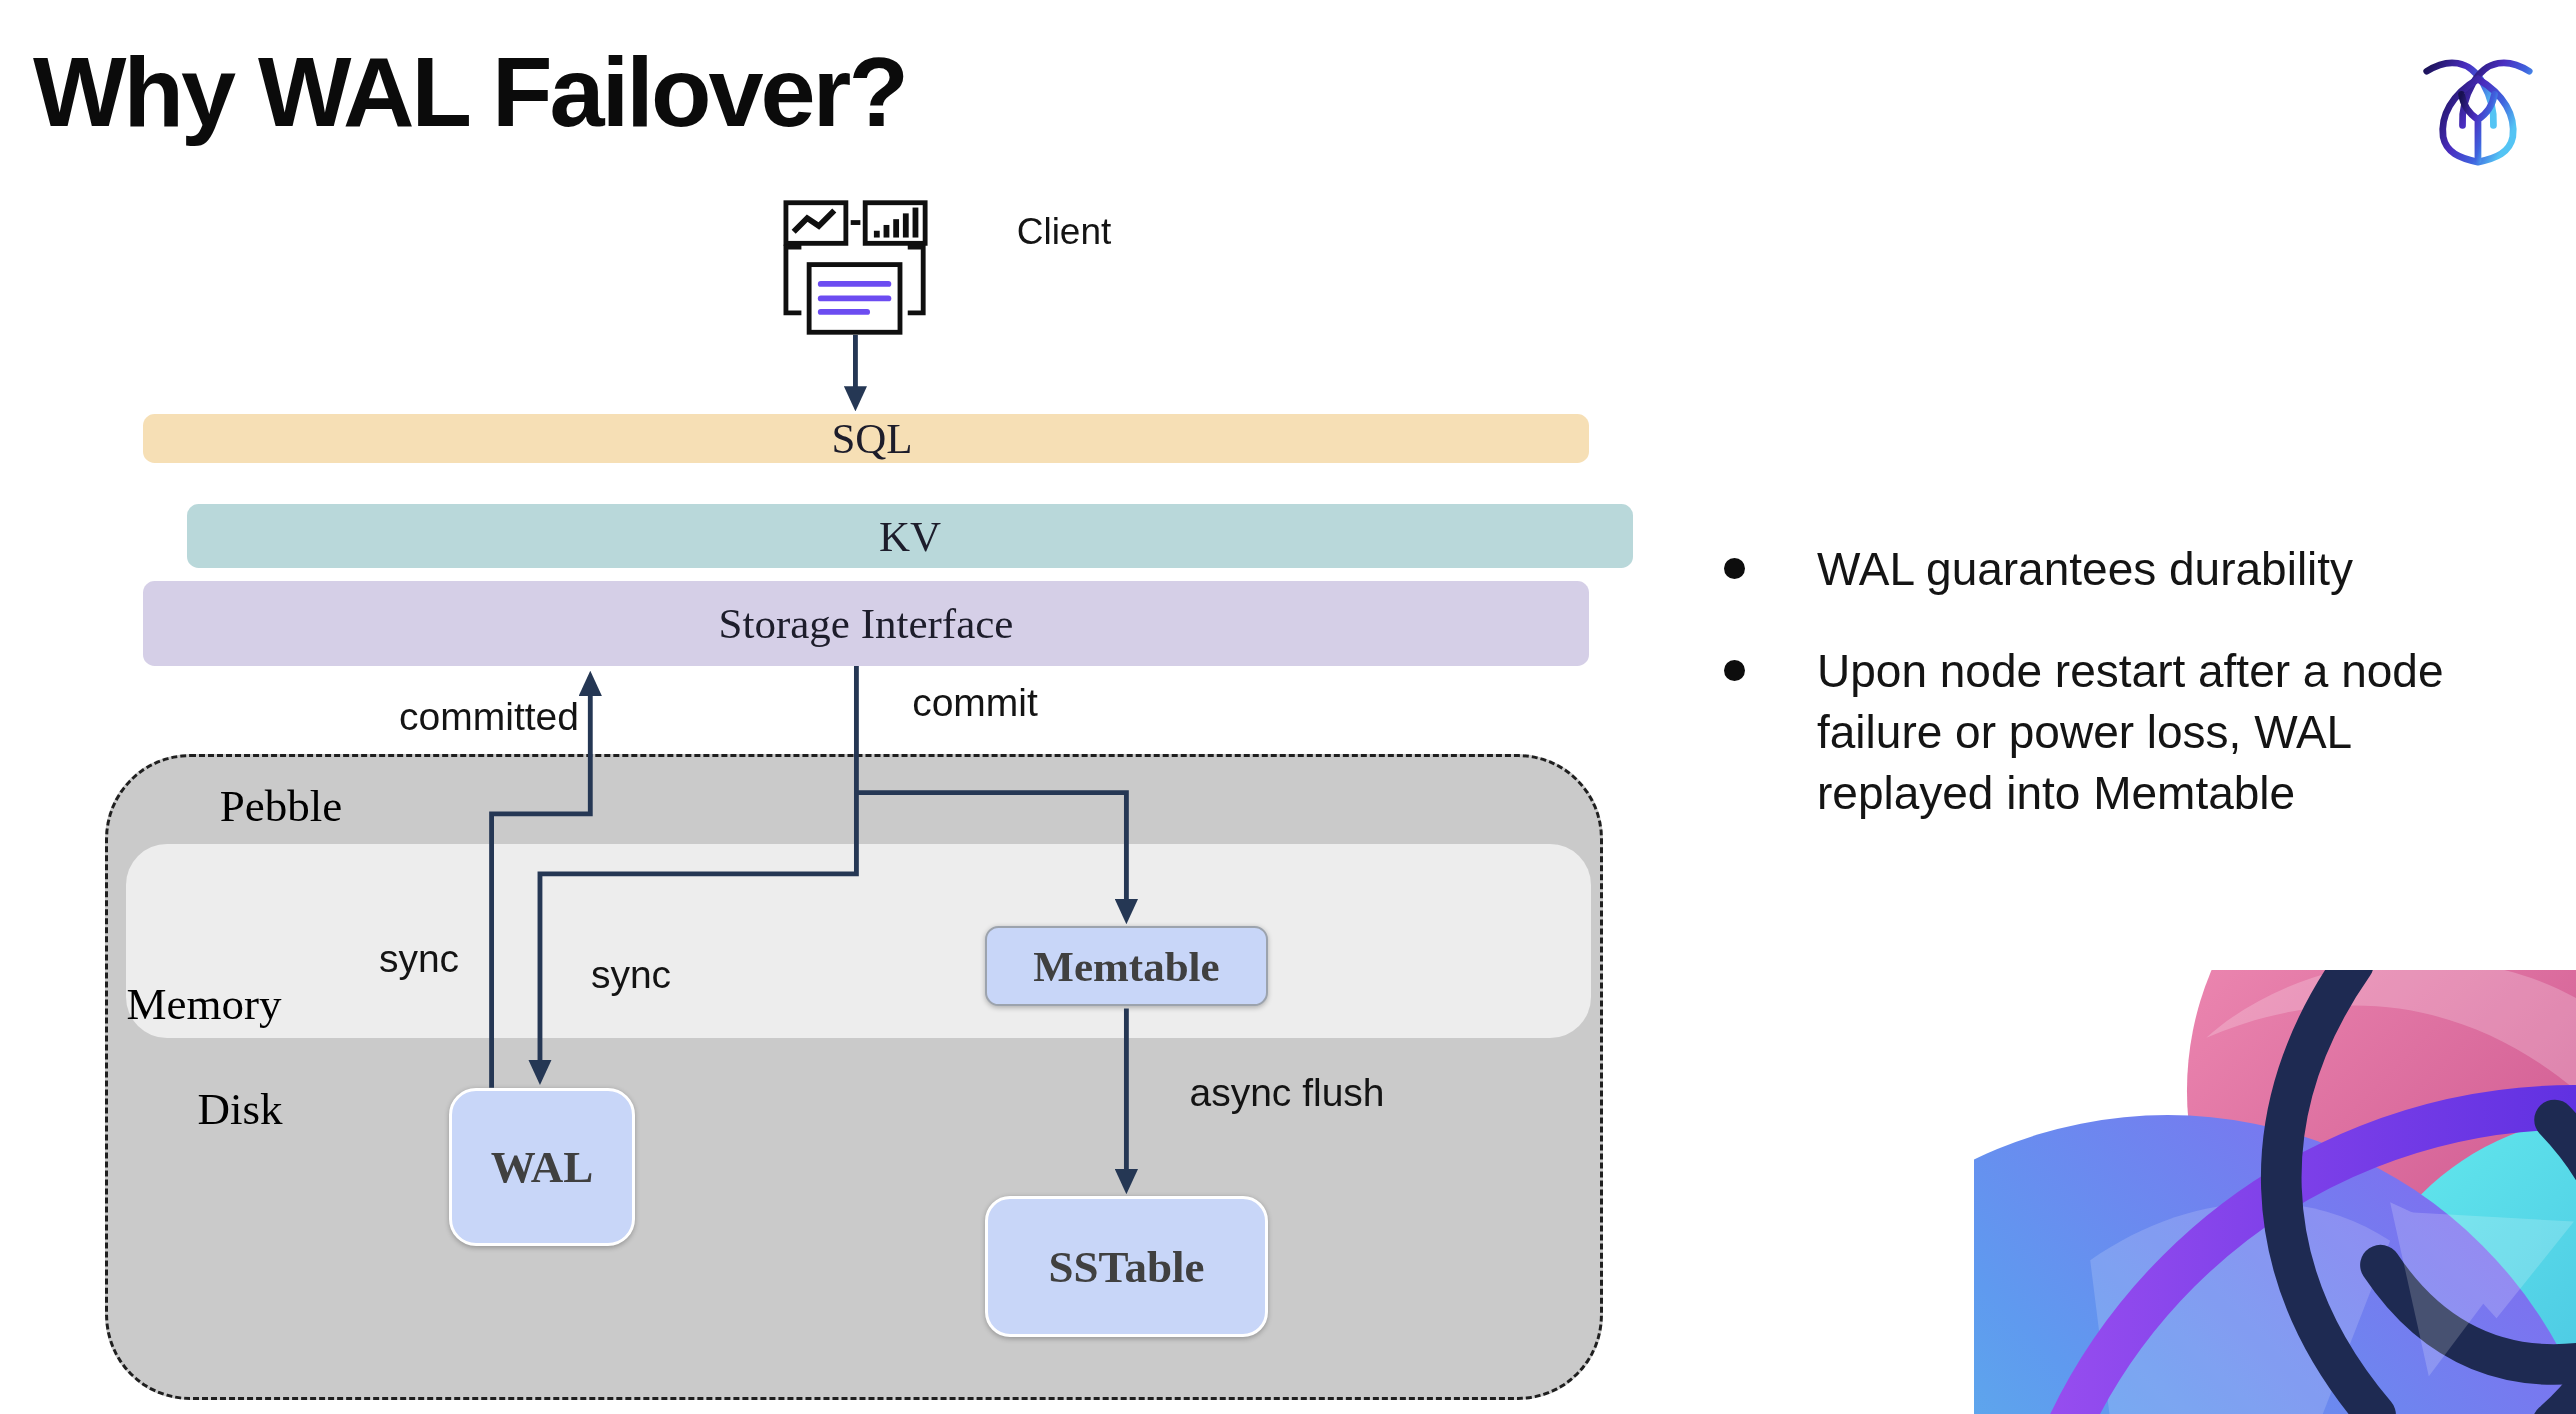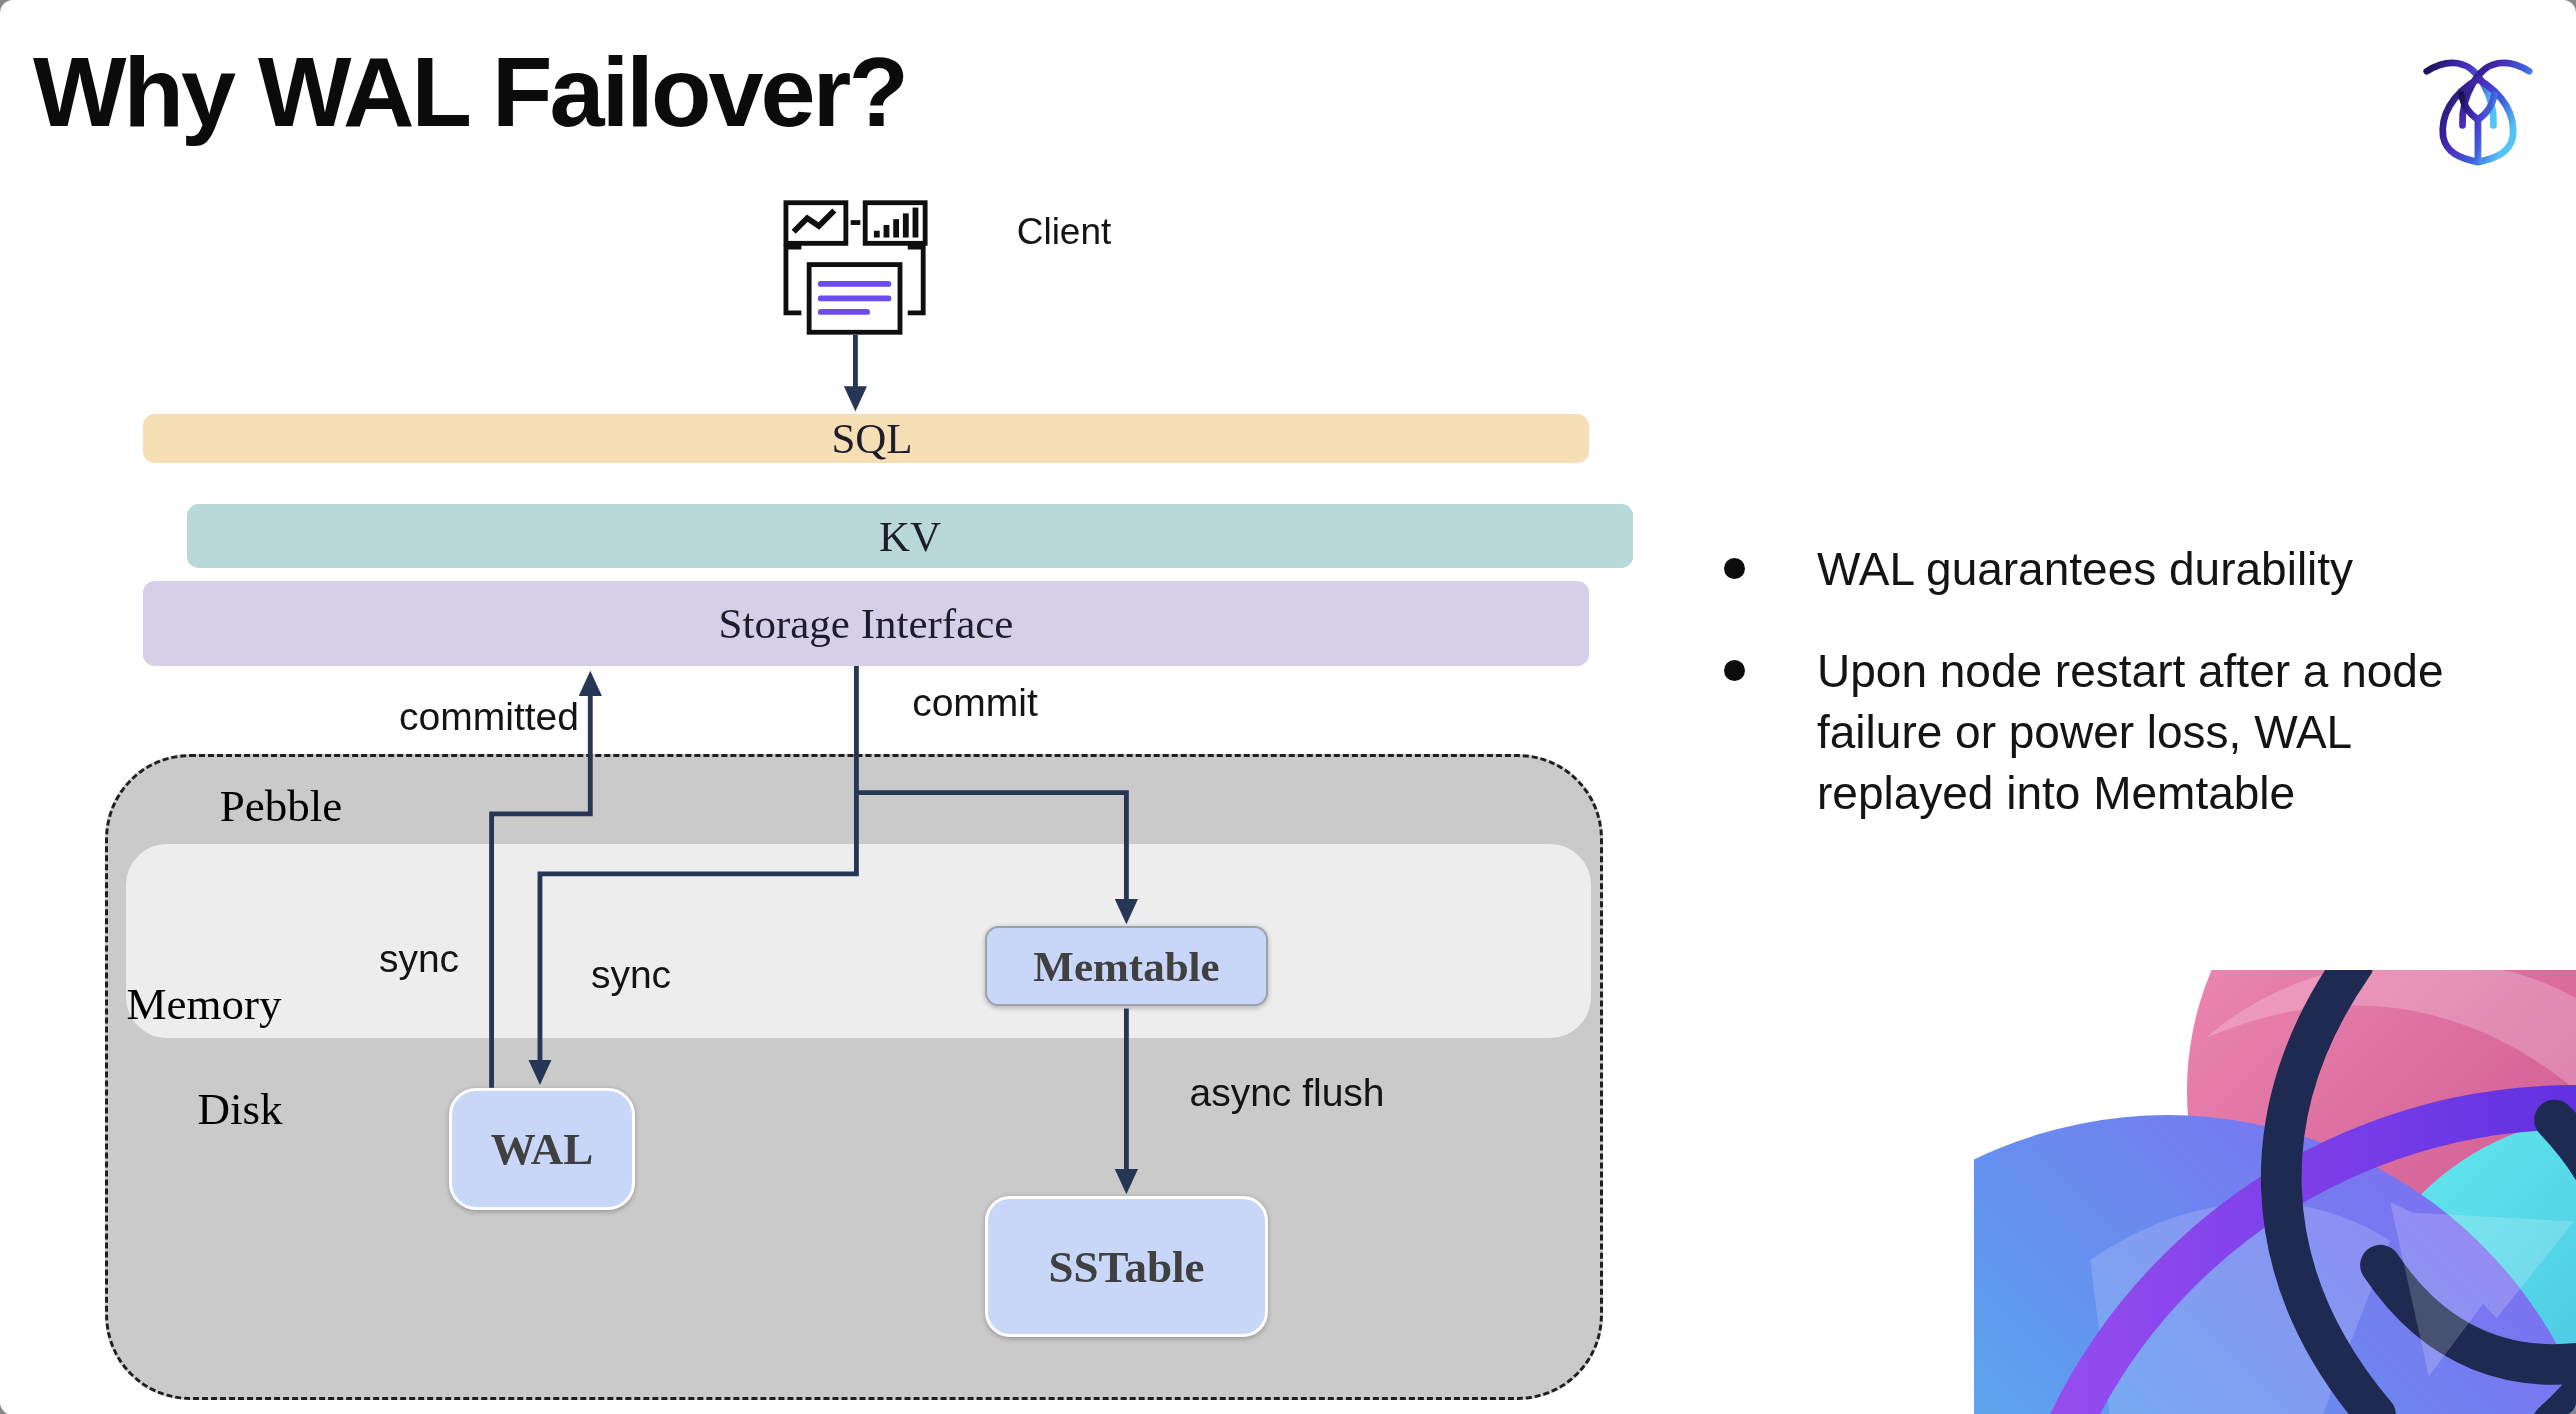--- a/index.html
+++ b/index.html
@@ -4,21 +4,21 @@
 <style>
   :root{
     --sql-fill:#F6DFB5; --kv-fill:#B9D8DA; --storage-fill:#D5CFE7;
     --pebble-fill:#CACACA; --memory-fill:#EDEDED; --box-fill:#C8D6F8;
     --arrow:#253754; --doc-line:#6C4CF1; --title:#0B0B0B; --text:#141414;
   }
   *{margin:0;padding:0;box-sizing:border-box;}
   html,body{background:#888;}
   .slide{
     position:relative;width:2576px;height:1415px;background:#ffffff;
-    overflow:hidden;font-family:"Liberation Sans",sans-serif;color:var(--text);border-radius:13px;
+    overflow:hidden;font-family:"Liberation Sans",sans-serif;color:var(--text);
   }
   .abs{position:absolute;}
   .title{
     left:33px;top:35px;font-size:99px;font-weight:800;letter-spacing:-2.9px;
     color:var(--title);white-space:nowrap;
   }
   
   .layer-bar{
     left:143px;width:1446px;border-radius:11.6px;display:flex;
     align-items:center;justify-content:center;
@@ -41,21 +41,21 @@
     transform:translate(-50%,-50%);white-space:nowrap;
   }
   .sans-label{
     font-size:39px;color:var(--text);transform:translate(-50%,-50%);white-space:nowrap;
   }
   .node-box{
     background:var(--box-fill);display:flex;align-items:center;justify-content:center;
     font-family:"Liberation Serif",serif;font-weight:bold;font-size:45px;color:#404040;
     box-shadow:0 1.9px 4.8px rgba(0,0,0,0.25);
   }
-  .box-wal{left:449px;top:1088px;width:186px;height:122px;border-radius:27px;border:3.9px solid #fff;}
+  .box-wal{left:449px;top:1088px;width:186px;height:158px;border-radius:27px;border:3.9px solid #fff;}
   .box-memtable{left:985px;top:926px;width:283px;height:80px;border-radius:13.5px;border:2.9px solid #9CA3AD;font-size:43px;}
   .box-sstable{left:985px;top:1196px;width:283px;height:141px;border-radius:25px;border:3.9px solid #fff;}
   .overlay{left:0;top:0;width:2576px;height:1415px;pointer-events:none;}
   
   .bullets{left:1724px;top:539px;width:735px;list-style:none;}
   .bullet-item{display:flex;font-size:46px;line-height:61px;color:var(--text);margin-bottom:41px;}
   .bullet-item .dot{
     flex:0 0 auto;width:21px;height:21px;border-radius:50%;background:#0d0d0d;
     margin-top:19.4px;margin-right:72px;
   }

